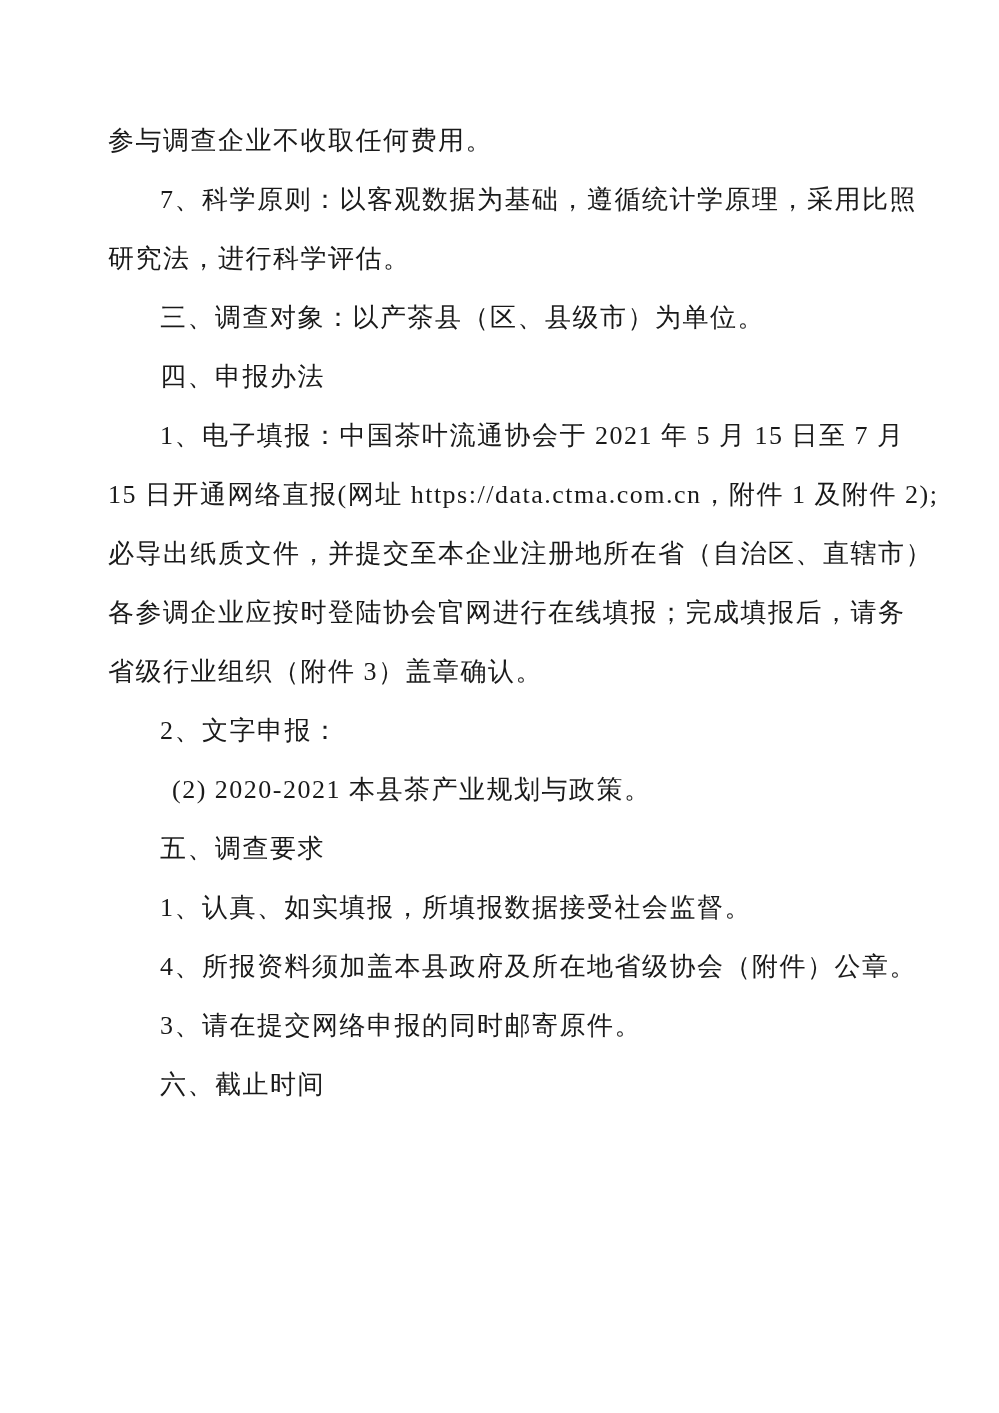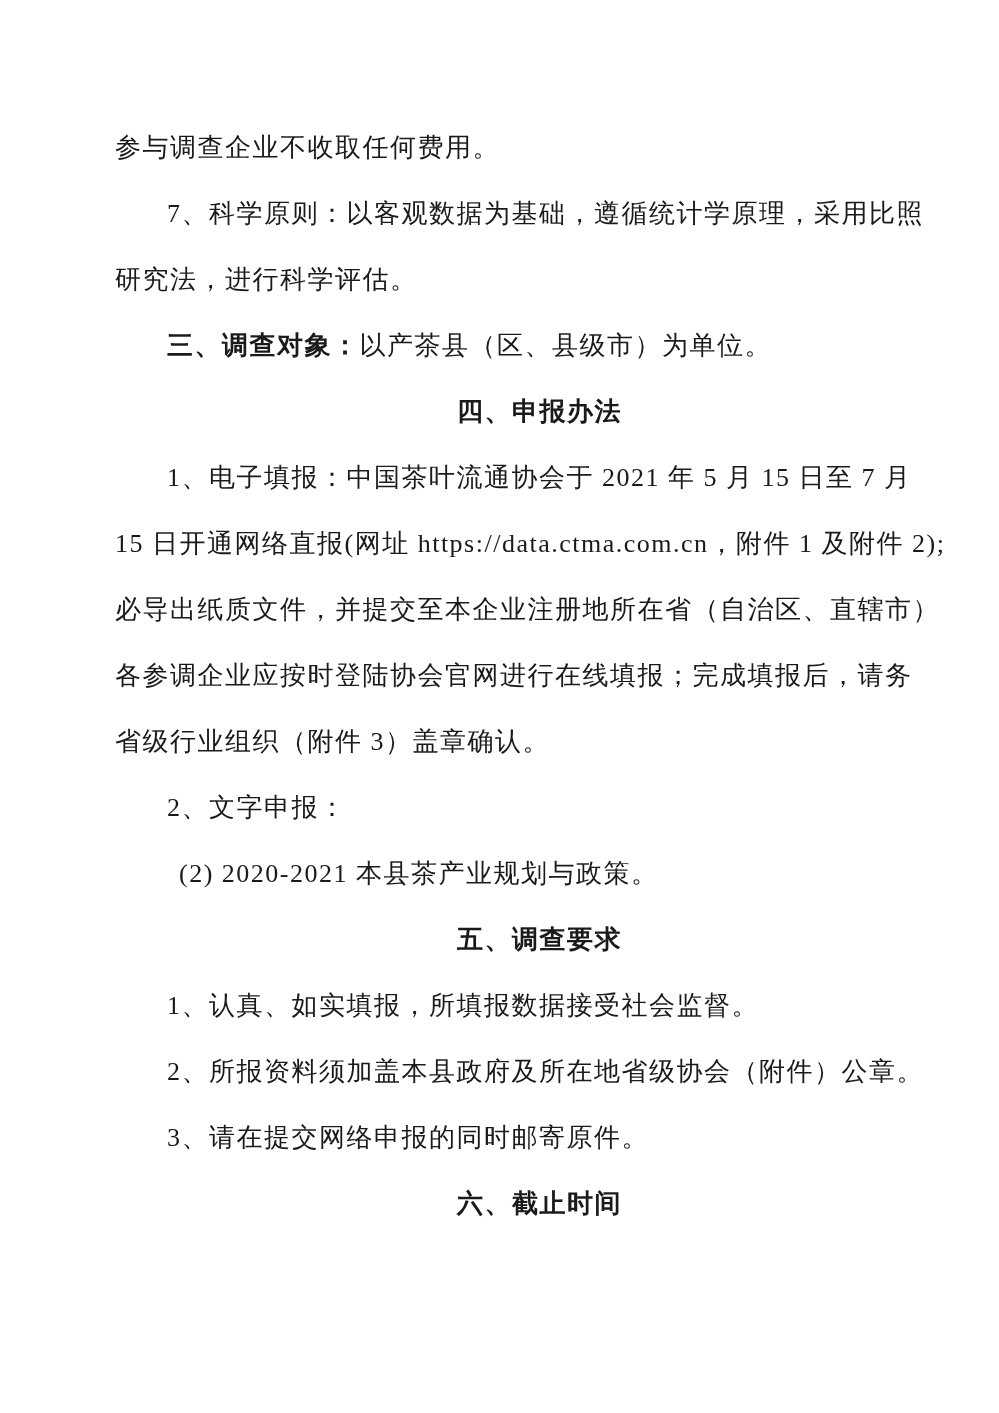--- a/index.html
+++ b/index.html
@@ -16,43 +16,43 @@
     color: #1a1a1a;
     font-family: "Liberation Serif", "DejaVu Serif", serif;
     font-size: 26px;
     letter-spacing: 1.5px;
     padding: 111px 80px 0 108px;
     overflow: hidden;
   }
   .line {
     height: 59px;
     line-height: 59px;
-    margin: 7px;
+    margin: 0;
     padding: 0;
     white-space: nowrap;
     font-weight: normal;
   }
   .indent { text-indent: 52px; }
   .item   { text-indent: 64px; }
-  .bold   { font-weight: bold; text-align: center; }
+  .bold   { font-weight: normal; }
 </style>
 </head>
 <body>
 
 <div class="page">
   <p class="line">参与调查企业不收取任何费用。</p>
   <p class="line indent">7、科学原则：以客观数据为基础，遵循统计学原理，采用比照</p>
   <p class="line">研究法，进行科学评估。</p>
   <p class="line indent"><span class="bold">三、调查对象：</span><span>以产茶县（区、县级市）为单位。</span></p>
   <p class="line indent bold">四、申报办法</p>
   <p class="line indent">1、电子填报：中国茶叶流通协会于 2021 年 5 月 15 日至 7 月</p>
   <p class="line"><span>15 日开通网络直报(网址 </span><span>https://data.ctma.com.cn</span><span>，附件 1 及附件 2);</span></p>
   <p class="line">必导出纸质文件，并提交至本企业注册地所在省（自治区、直辖市）</p>
   <p class="line">各参调企业应按时登陆协会官网进行在线填报；完成填报后，请务</p>
   <p class="line">省级行业组织（附件 3）盖章确认。</p>
   <p class="line indent">2、文字申报：</p>
   <p class="line item">(2) 2020-2021 本县茶产业规划与政策。</p>
   <p class="line indent bold">五、调查要求</p>
   <p class="line indent">1、认真、如实填报，所填报数据接受社会监督。</p>
-  <p class="line indent">2、所报资料须加盖本县政府及所在地省级协会（附件）公章。</p>
+  <p class="line indent">4、所报资料须加盖本县政府及所在地省级协会（附件）公章。</p>
   <p class="line indent">3、请在提交网络申报的同时邮寄原件。</p>
   <p class="line indent bold">六、截止时间</p>
 </div>
 
 </body></html>

